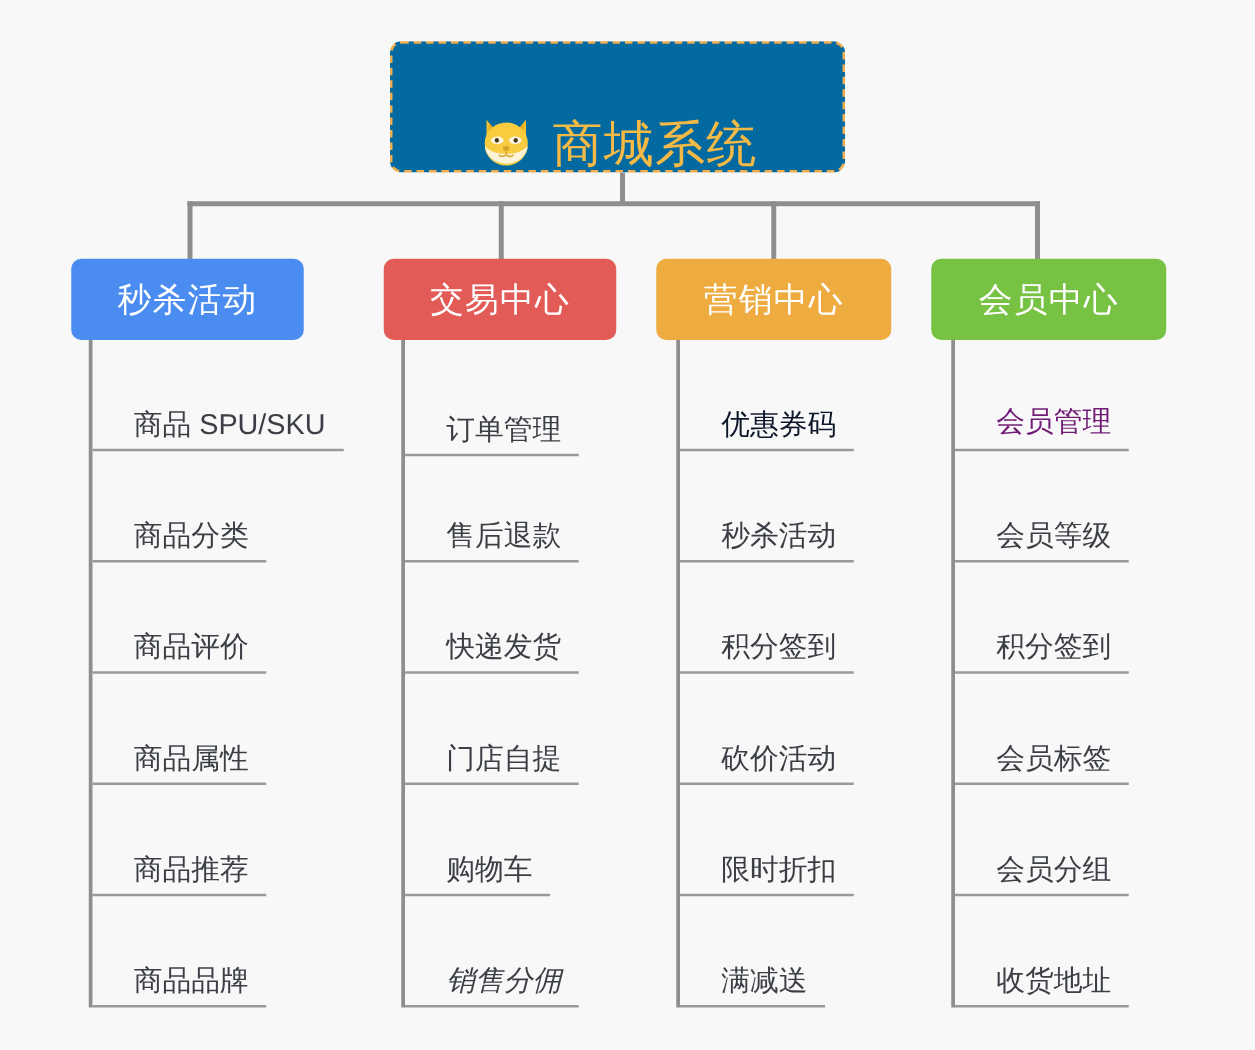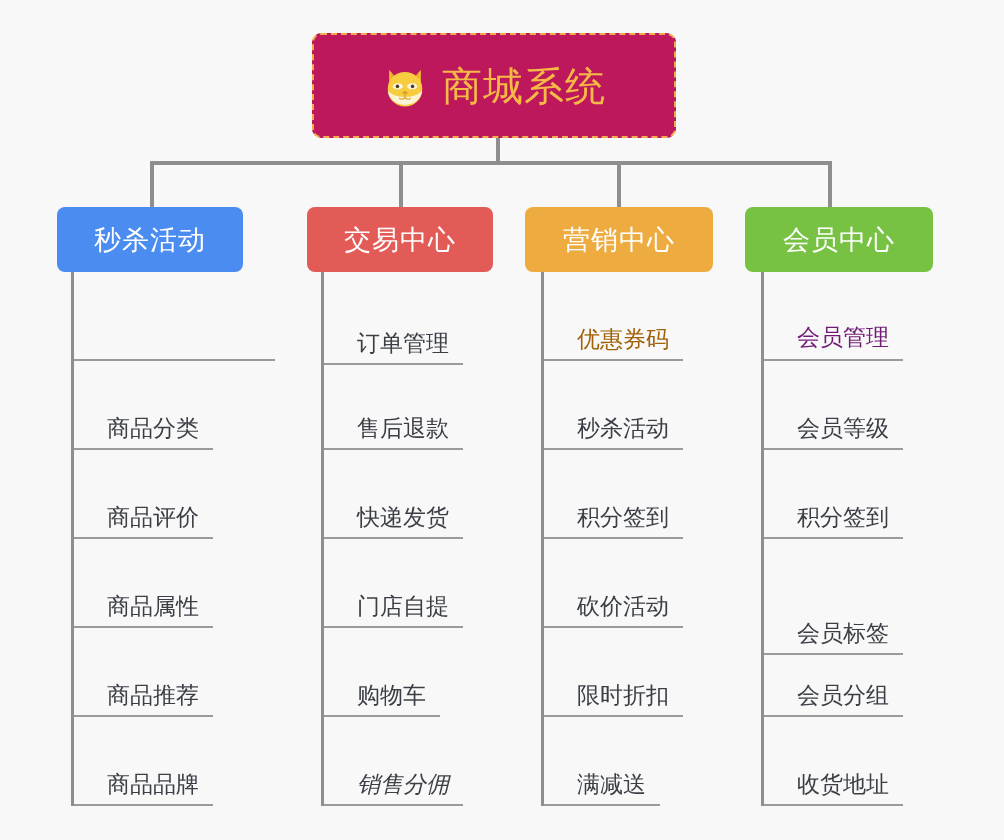--- a/index.html
+++ b/index.html
@@ -122,21 +122,21 @@
     bottom: 0;
     height: 2px;
     background: #9a9a9a;
   }
 </style>
 </head>
 <body style="background: rgb(248, 248, 248);">
 
 <div id="canvas">
 
-  <div class="root-node" style="background: #be185d; border-color: rgb(240, 173, 78);">
+  <div class="root-node" style="background: #0369a1; border-color: rgb(240, 173, 78); align-items: flex-end;">
     <span class="root-emoji">
       <svg viewBox="0 0 64 64" width="46" height="46" aria-hidden="true">
         <path d="M10 8 L10 26 L20 20 Z" fill="#f2c12e"></path>
         <path d="M54 8 L54 26 L44 20 Z" fill="#f2c12e"></path>
         <path d="M13 12 L13 24 L20 20 Z" fill="#e8a621"></path>
         <path d="M51 12 L51 24 L44 20 Z" fill="#e8a621"></path>
         <ellipse cx="32" cy="34" rx="24" ry="23" fill="#f7cc3f"></ellipse>
         <path d="M8 36 a24 23 0 0 0 48 0 a24 18 0 0 1 -48 0 Z" fill="#f7cc3f"></path>
         <path d="M32 57 c-13 0 -23 -9 -24 -20 c5 6 13 9 24 9 c11 0 19 -3 24 -9 c-1 11 -11 20 -24 20 Z" fill="#fdf3d6"></path>
         <ellipse cx="22" cy="31" rx="7" ry="4.2" fill="#fdf6e3"></ellipse>
@@ -168,20 +168,21 @@
   <div class="cat-header" style="left: 525px; width: 188px; background: rgb(238, 171, 64);">
     <span>营销中心</span>
   </div>
   <div class="cat-header" style="left: 745px; width: 188px; background: rgb(119, 194, 66);">
     <span>会员中心</span>
   </div>
 
   <div class="leaf-col" style="left:71px">
     <div class="leaf-spine" style="height: 534px; background: rgb(142, 142, 142);"></div>
   <div class="leaf-item" style="top: 0px; width: 201px;">
+        <div class="leaf-label" style="color: rgb(59, 63, 69);">商品 SPU/SKU</div>
         <div class="leaf-rule" style="width: 201px;"></div>
       </div>
       <div class="leaf-item" style="top: 89px; width: 139px;">
         <div class="leaf-label" style="color: rgb(59, 63, 69);">商品分类</div>
         <div class="leaf-rule" style="width: 139px;"></div>
       </div>
       <div class="leaf-item" style="top: 178px; width: 139px;">
         <div class="leaf-label" style="color: rgb(59, 63, 69);">商品评价</div>
         <div class="leaf-rule" style="width: 139px;"></div>
       </div>
@@ -221,21 +222,21 @@
         <div class="leaf-rule" style="width: 116px;"></div>
       </div>
       <div class="leaf-item" style="top: 445px; width: 139px;">
         <div class="leaf-label" style="color: rgb(59, 63, 69); font-style: italic;">销售分佣</div>
         <div class="leaf-rule" style="width: 139px;"></div>
       </div>
     </div>
   <div class="leaf-col" style="left:541px">
     <div class="leaf-spine" style="height: 534px; background: rgb(142, 142, 142);"></div>
   <div class="leaf-item" style="top: 0px; width: 139px;">
-        <div class="leaf-label" style="color: #a16207;">优惠券码</div>
+        <div class="leaf-label" style="color: #0f172a;">优惠券码</div>
         <div class="leaf-rule" style="width: 139px;"></div>
       </div>
       <div class="leaf-item" style="top: 89px; width: 139px;">
         <div class="leaf-label" style="color: rgb(59, 63, 69);">秒杀活动</div>
         <div class="leaf-rule" style="width: 139px;"></div>
       </div>
       <div class="leaf-item" style="top: 178px; width: 139px;">
         <div class="leaf-label" style="color: rgb(59, 63, 69);">积分签到</div>
         <div class="leaf-rule" style="width: 139px;"></div>
       </div>
@@ -259,21 +260,21 @@
         <div class="leaf-rule" style="width: 139px;"></div>
       </div>
       <div class="leaf-item" style="top: 89px; width: 139px;">
         <div class="leaf-label" style="color: rgb(59, 63, 69);">会员等级</div>
         <div class="leaf-rule" style="width: 139px;"></div>
       </div>
       <div class="leaf-item" style="top: 178px; width: 139px;">
         <div class="leaf-label" style="color: rgb(59, 63, 69);">积分签到</div>
         <div class="leaf-rule" style="width: 139px;"></div>
       </div>
-      <div class="leaf-item" style="top: 267px; width: 139px; margin-top: 27px;">
+      <div class="leaf-item" style="top: 267px; width: 139px;">
         <div class="leaf-label" style="color: rgb(59, 63, 69);">会员标签</div>
         <div class="leaf-rule" style="width: 139px;"></div>
       </div>
       <div class="leaf-item" style="top: 356px; width: 139px;">
         <div class="leaf-label" style="color: rgb(59, 63, 69);">会员分组</div>
         <div class="leaf-rule" style="width: 139px;"></div>
       </div>
       <div class="leaf-item" style="top: 445px; width: 139px;">
         <div class="leaf-label" style="color: rgb(59, 63, 69);">收货地址</div>
         <div class="leaf-rule" style="width: 139px;"></div>

